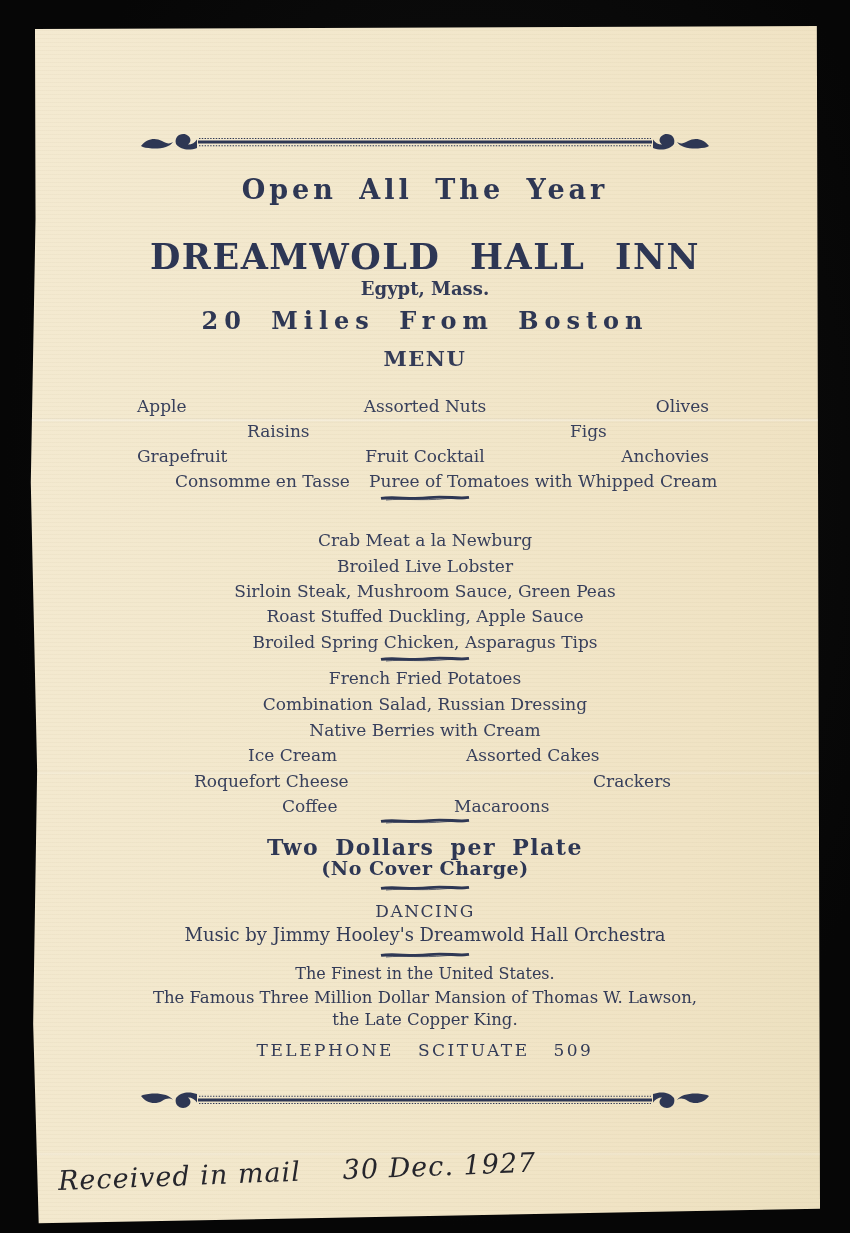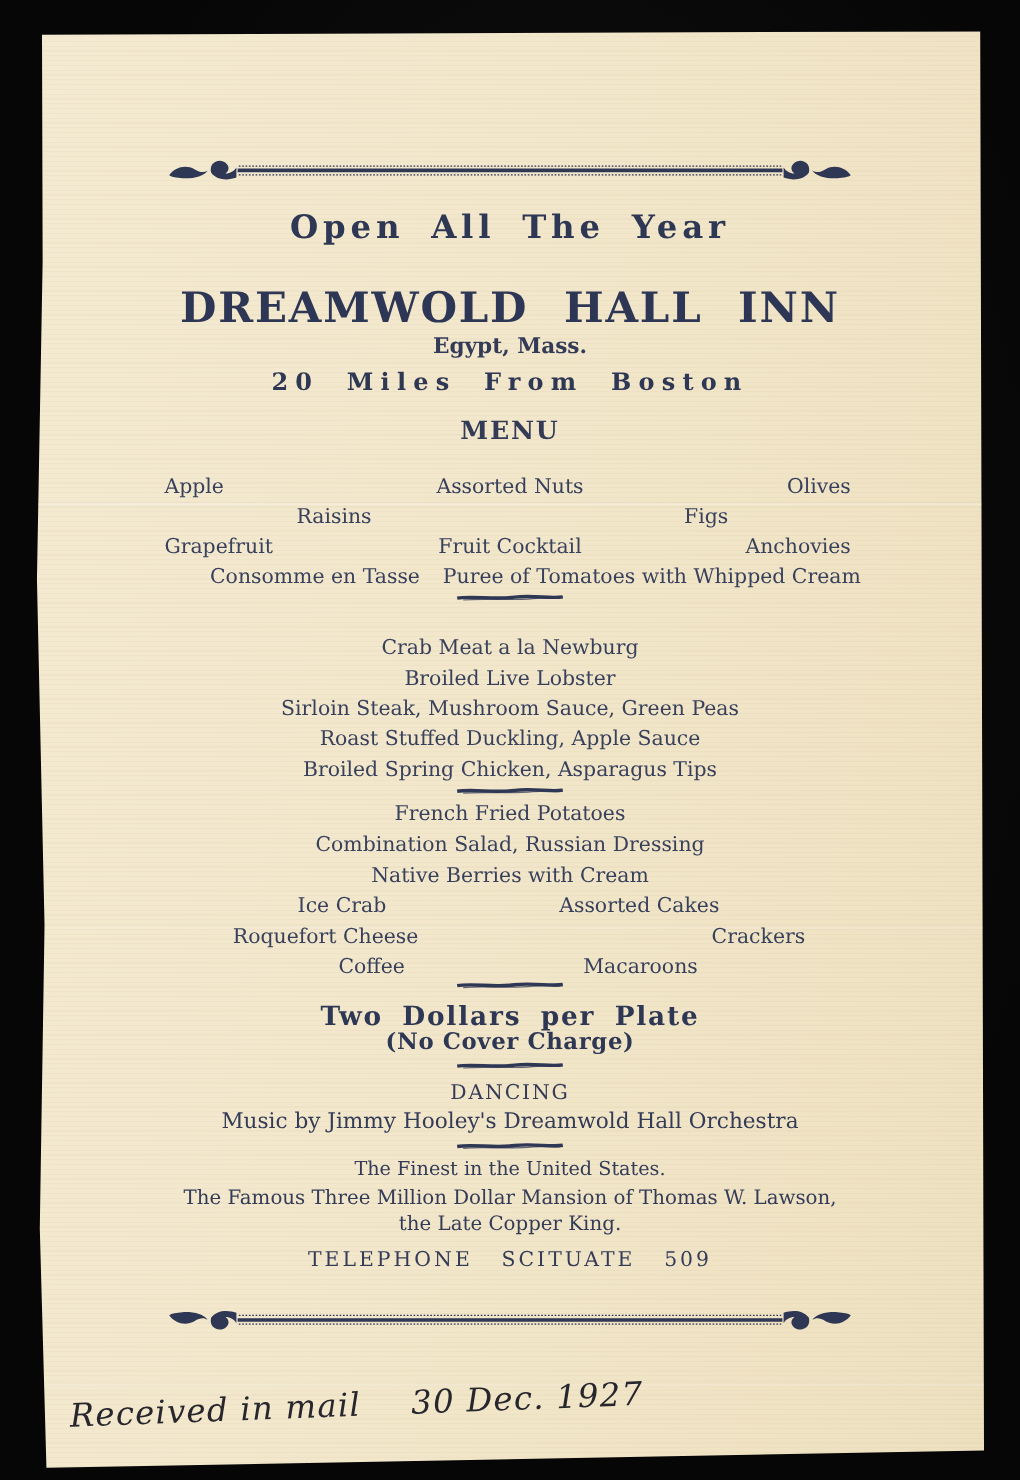--- a/index.html
+++ b/index.html
@@ -29,21 +29,21 @@
     background:linear-gradient(180deg, rgba(99,79,45,.10), rgba(255,255,255,.55) 55%, rgba(99,79,45,.05));
     opacity:.55;}
   .crease.c1{top:392px;}
   .crease.c2{top:745px;opacity:.3;}
   .crease.c3{top:1126px;opacity:.4;}
   
   .t{position:absolute;left:0;right:0;text-align:center;white-space:nowrap;}
   .tagline{top:148px;font-size:27px;font-weight:bold;letter-spacing:4px;word-spacing:9px;color:#2e3754;}
   .inn-title{top:210px;font-size:35px;font-weight:bold;letter-spacing:1.5px;word-spacing:16px;color:#2d3654;}
   .location{top:252px;font-size:18px;font-weight:bold;color:#333b57;}
-  .distance{top:280px;font-size:20px;font-weight:bold;letter-spacing:6px;word-spacing:10px;color:#2e3754;}
+  .distance{top:280px;font-size:24px;font-weight:bold;letter-spacing:6px;word-spacing:10px;color:#2e3754;}
   .menu-heading{top:320px;font-size:21px;font-weight:bold;letter-spacing:1.5px;}
   .item{font-size:17px;color:#38405c;}
   .row{position:absolute;left:0;right:0;height:22px;font-size:17px;color:#38405c;}
   .row > span{position:absolute;white-space:nowrap;}
   .row .ctr{left:50%;transform:translateX(-50%);}
   .choice{top:483px;font-size:15px;}
   .price-line{top:808px;font-size:22px;font-weight:bold;letter-spacing:1.5px;word-spacing:7px;color:#2e3754;}
   .cover-line{top:831px;font-size:19px;font-weight:bold;letter-spacing:.5px;color:#2e3754;}
   .dancing{top:875px;font-size:17px;letter-spacing:1.5px;}
   .music{top:898px;font-size:18px;}
@@ -130,30 +130,30 @@
     <svg class="divider d2" viewBox="0 0 94 8">
       <path d="M3,4.4 C16,2.2 34,6 51,3.6 C66,1.8 81,5 91,3.4" stroke="#2e3754" stroke-width="2.8" fill="none"></path>
       <path d="M8,6 C24,4.4 46,6.8 66,4.8 C75,4 83,5.2 88,4.6" stroke="#2e3754" stroke-width="1" fill="none" opacity=".75"></path>
     </svg>
 
     <div class="t item" style="top:642px">French Fried Potatoes</div>
     <div class="t item" style="top:668px">Combination Salad, Russian Dressing</div>
     <div class="t item" style="top:694px">Native Berries with Cream</div>
 
     <div class="row" style="top:719px">
-      <span style="left:218px">Ice Crab</span>
+      <span style="left:218px">Ice Cream</span>
       <span style="left:436px">Assorted Cakes</span>
     </div>
     <div class="row" style="top:745px">
       <span style="left:164px">Roquefort Cheese</span>
       <span style="left:563px">Crackers</span>
     </div>
     <div class="row" style="top:770px">
       <span style="left:252px">Coffee</span>
-      <span style="left:456px">Macaroons</span>
+      <span style="left:424px">Macaroons</span>
     </div>
 
     <svg class="divider d3" viewBox="0 0 94 8">
       <path d="M3,4.4 C16,2.2 34,6 51,3.6 C66,1.8 81,5 91,3.4" stroke="#2e3754" stroke-width="2.8" fill="none"></path>
       <path d="M8,6 C24,4.4 46,6.8 66,4.8 C75,4 83,5.2 88,4.6" stroke="#2e3754" stroke-width="1" fill="none" opacity=".75"></path>
     </svg>
 
     <div class="t price-line">Two Dollars per Plate</div>
     <div class="t cover-line">(No Cover Charge)</div>
 

